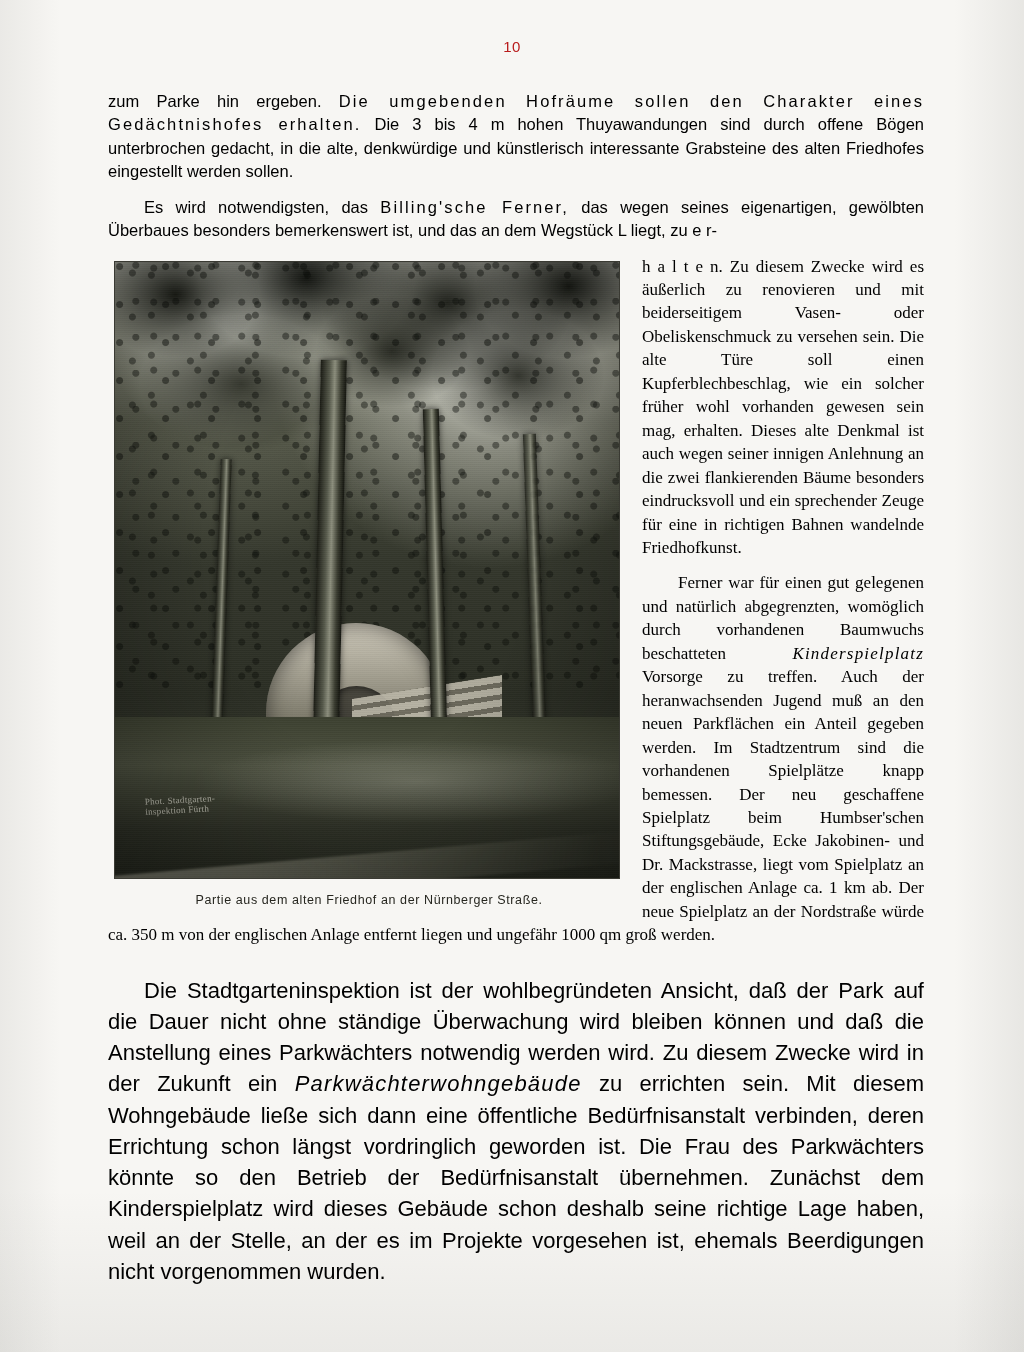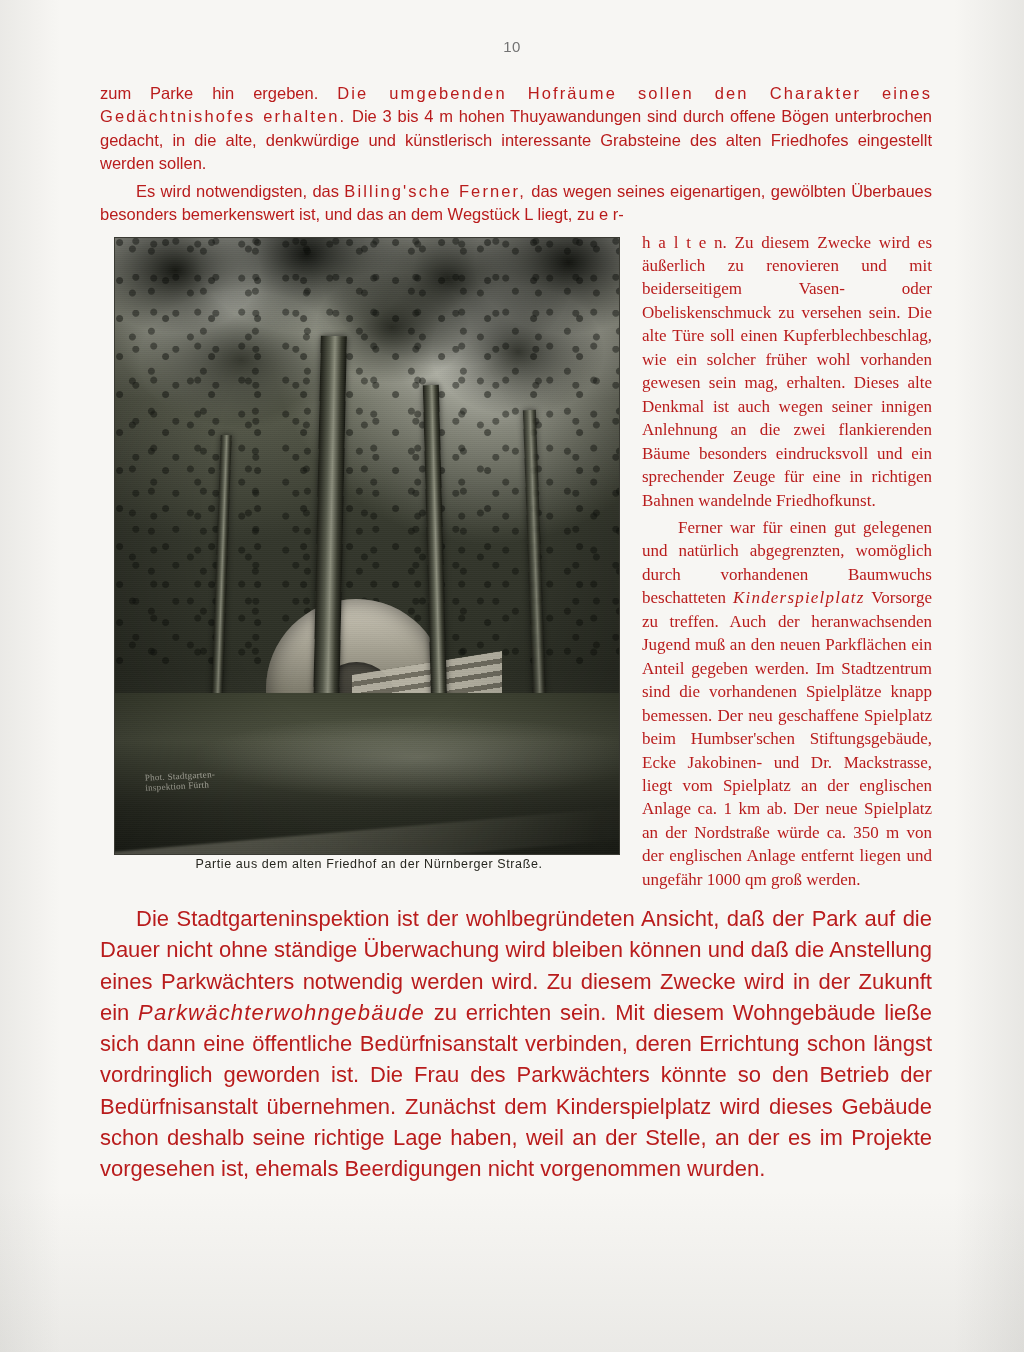--- a/index.html
+++ b/index.html
@@ -32,36 +32,36 @@
     pointer-events: none;
   }
   .folio {
     position: absolute;
     top: 38px;
     left: 0;
     right: 0;
     text-align: center;
     font-size: 15px;
     letter-spacing: 0.5px;
-    color: #737373;
+    color: #b91c1c;
   }
 
   .content {
     position: absolute;
     left: 96px;
     top: 78px;
     width: 840px;
   }
 
   p {
-    margin: 4px;
+    margin: 12px;
     font-size: 16.5px;
     line-height: 1.42;
     text-align: justify;
-    color: #b91c1c;
+    color: #000000;
   }
   p + p { margin-top: 1px; }
   .indent { text-indent: 36px; }
   .sp { letter-spacing: 2.1px; }
   .sp-tight { letter-spacing: 1.2px; font-style: italic; }
 
   
   .top-block { width: 840px; }
 
   
@@ -187,20 +187,21 @@
     background: radial-gradient(ellipse at 50% 45%, rgba(0,0,0,0) 45%, rgba(0,0,0,0.35) 100%);
   }
   .ph-grain {
     position: absolute; inset: 0;
     background-image:
       repeating-linear-gradient(0deg, rgba(255,255,255,0.03) 0 1px, rgba(0,0,0,0.03) 1px 2px);
     opacity: .7;
   }
 
   figcaption {
+    margin-top: 12px;
     text-align: center;
     font-size: 12.5px;
     line-height: 1.5;
     letter-spacing: .6px;
     color: #26261f;
   }
   figcaption .l2 { display: block; }
 
   .rightcol p {
     font-family: "Liberation Serif", serif;

